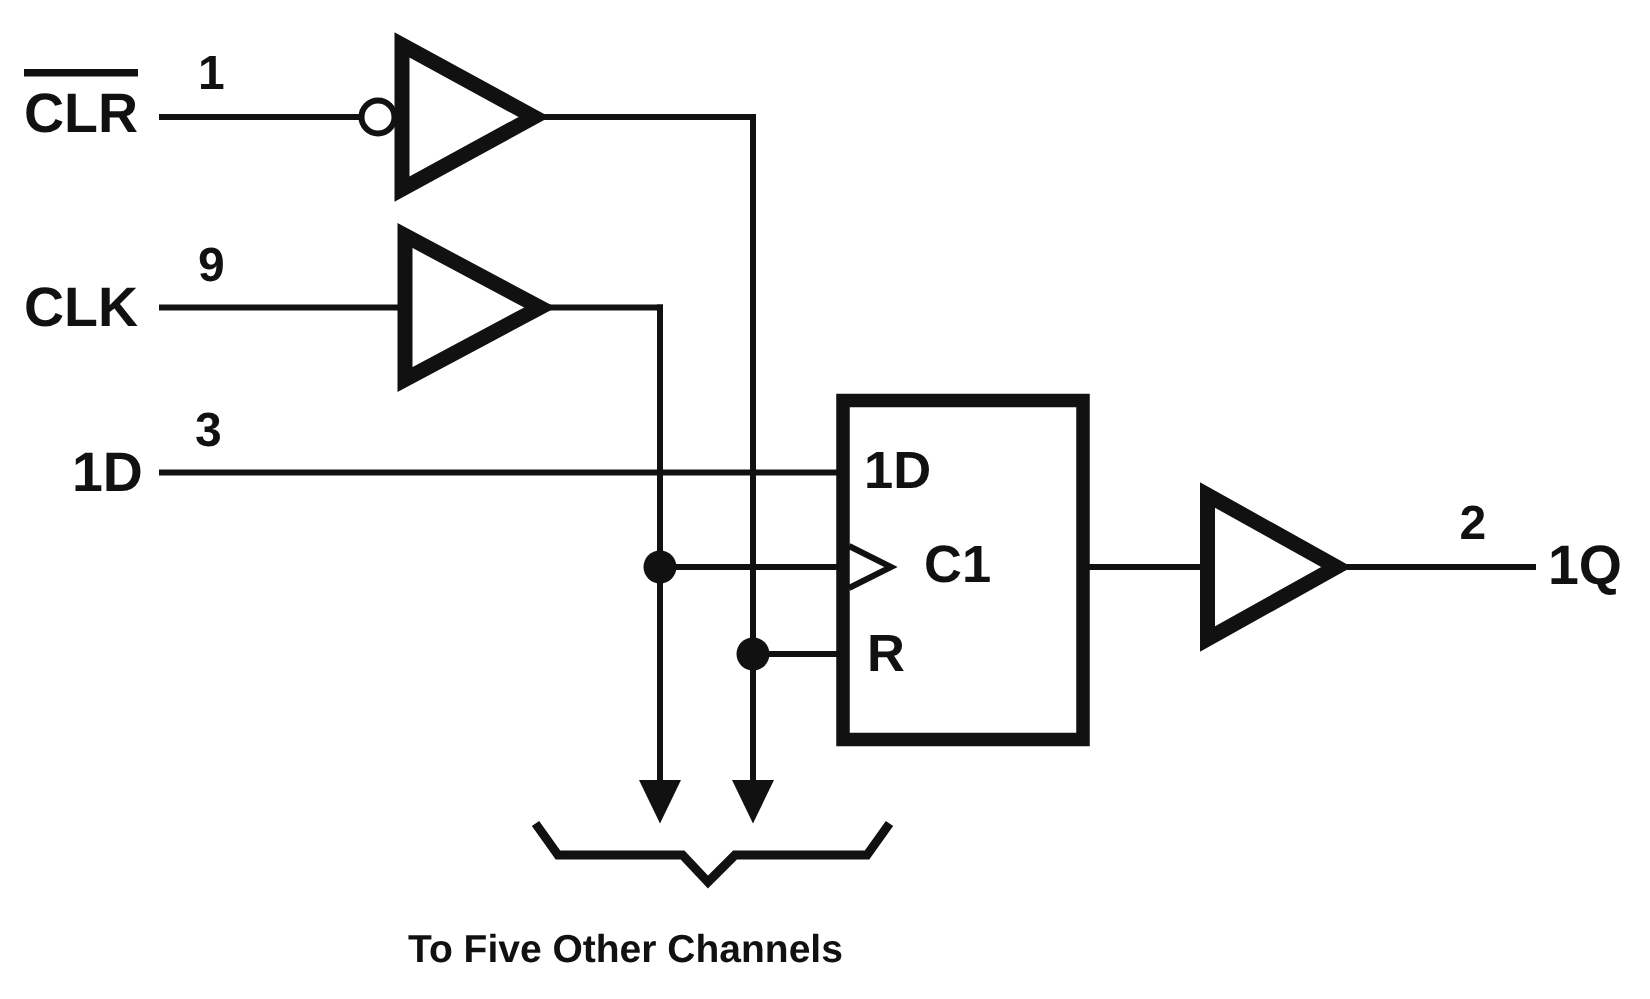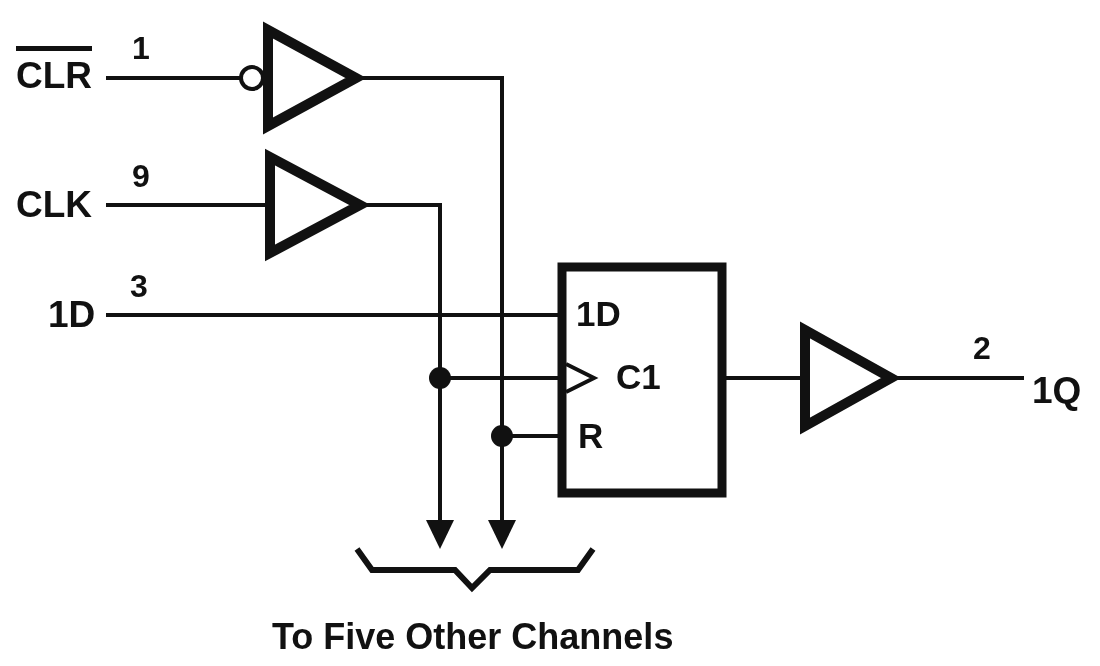--- a/index.html
+++ b/index.html
@@ -77,21 +77,21 @@
   .signal-name {
     font-size: 37px;
   }
   .pin-num {
     font-size: 32px;
   }
   .ff-pin {
     font-size: 35px;
   }
   .caption {
-    font-size: 36px;
+    font-size: 26px;
   }
   .ovl {
     position: relative;
     display: inline-block;
   }
   .ovl .bar {
     position: absolute;
     left: 0;
     right: 0;
     top: -11px;
@@ -146,17 +146,17 @@
   <div class="lbl pin-num" style="left:132px; top:160px;">9</div>
 
   <div class="lbl signal-name" style="left:48px; top:296px;">1D</div>
   <div class="lbl pin-num" style="left:130px; top:270px;">3</div>
 
   <div class="lbl ff-pin" style="left:576px; top:296px;">1D</div>
   <div class="lbl ff-pin" style="left:616px; top:359px;text-align:right;">C1</div>
   <div class="lbl ff-pin" style="left:578px; top:418px;">R</div>
 
   <div class="lbl pin-num" style="left:973px; top:332px;">2</div>
-  <div class="lbl signal-name" style="left:1032px; top:358px;margin-top:14px;">1Q</div>
+  <div class="lbl signal-name" style="left:1032px; top:358px;">1Q</div>
 
   <div class="lbl caption" style="left:272px; top:619px;">To Five Other Channels</div>
 
 </div>
 
 </body></html>

